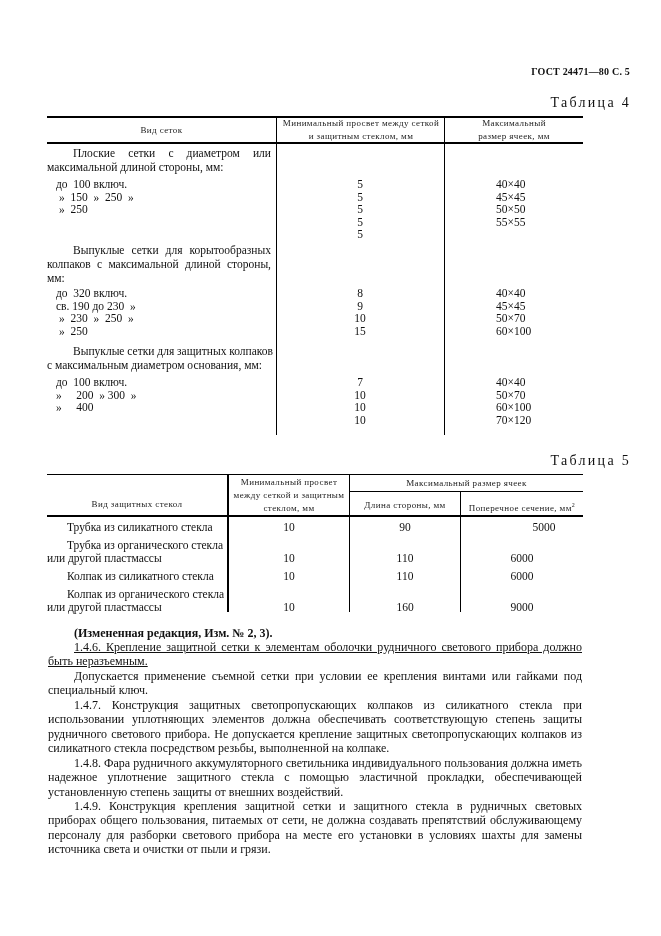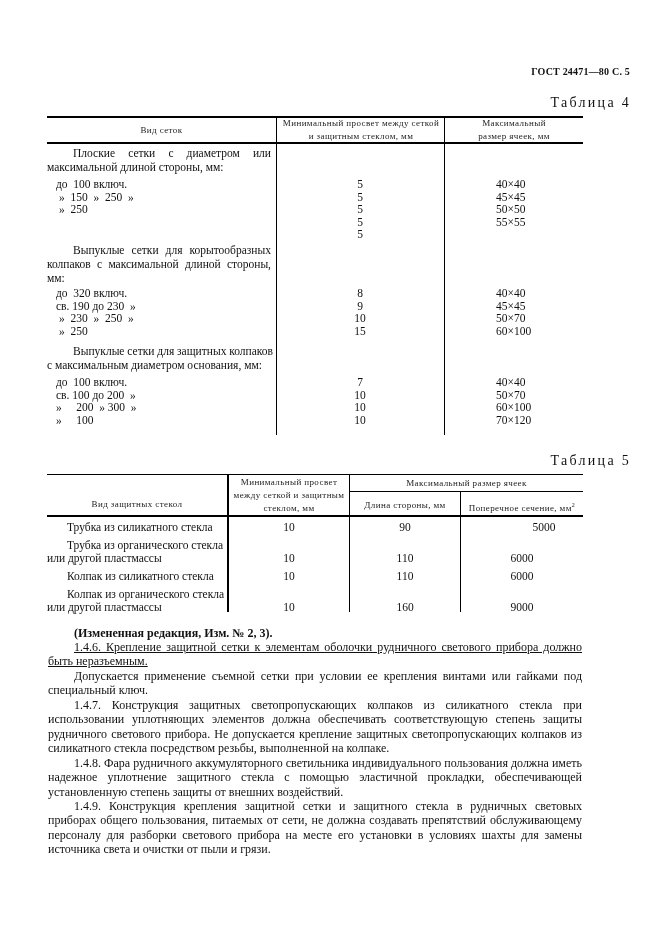--- a/index.html
+++ b/index.html
@@ -73,23 +73,22 @@
   <div class="cell rows" style="left:496px; top:287px; width:80px;">
     <div>40×40</div>
     <div>45×45</div>
     <div>50×70</div>
     <div>60×100</div>
   </div>
 
   <div class="cell group-title ind" style="left:47px; top:344px; width:228px;">Выпуклые сетки для защитных колпаков с максимальным диаметром основания, мм:</div>
   <div class="cell rows" style="left:56px; top:376px; width:200px;">
     <div>до  100 включ.</div>
-    <div>св. 100 до 200  »</div>
     <div>»     200  » 300  »</div>
-    <div>»     100</div>
+    <div>»     400</div>
   </div>
   <div class="cell rows ctr" style="left:340px; top:376px; width:40px;">
     <div>7</div>
     <div>10</div>
     <div>10</div>
     <div>10</div>
   </div>
   <div class="cell rows" style="left:496px; top:376px; width:80px;">
     <div>40×40</div>
     <div>50×70</div>

